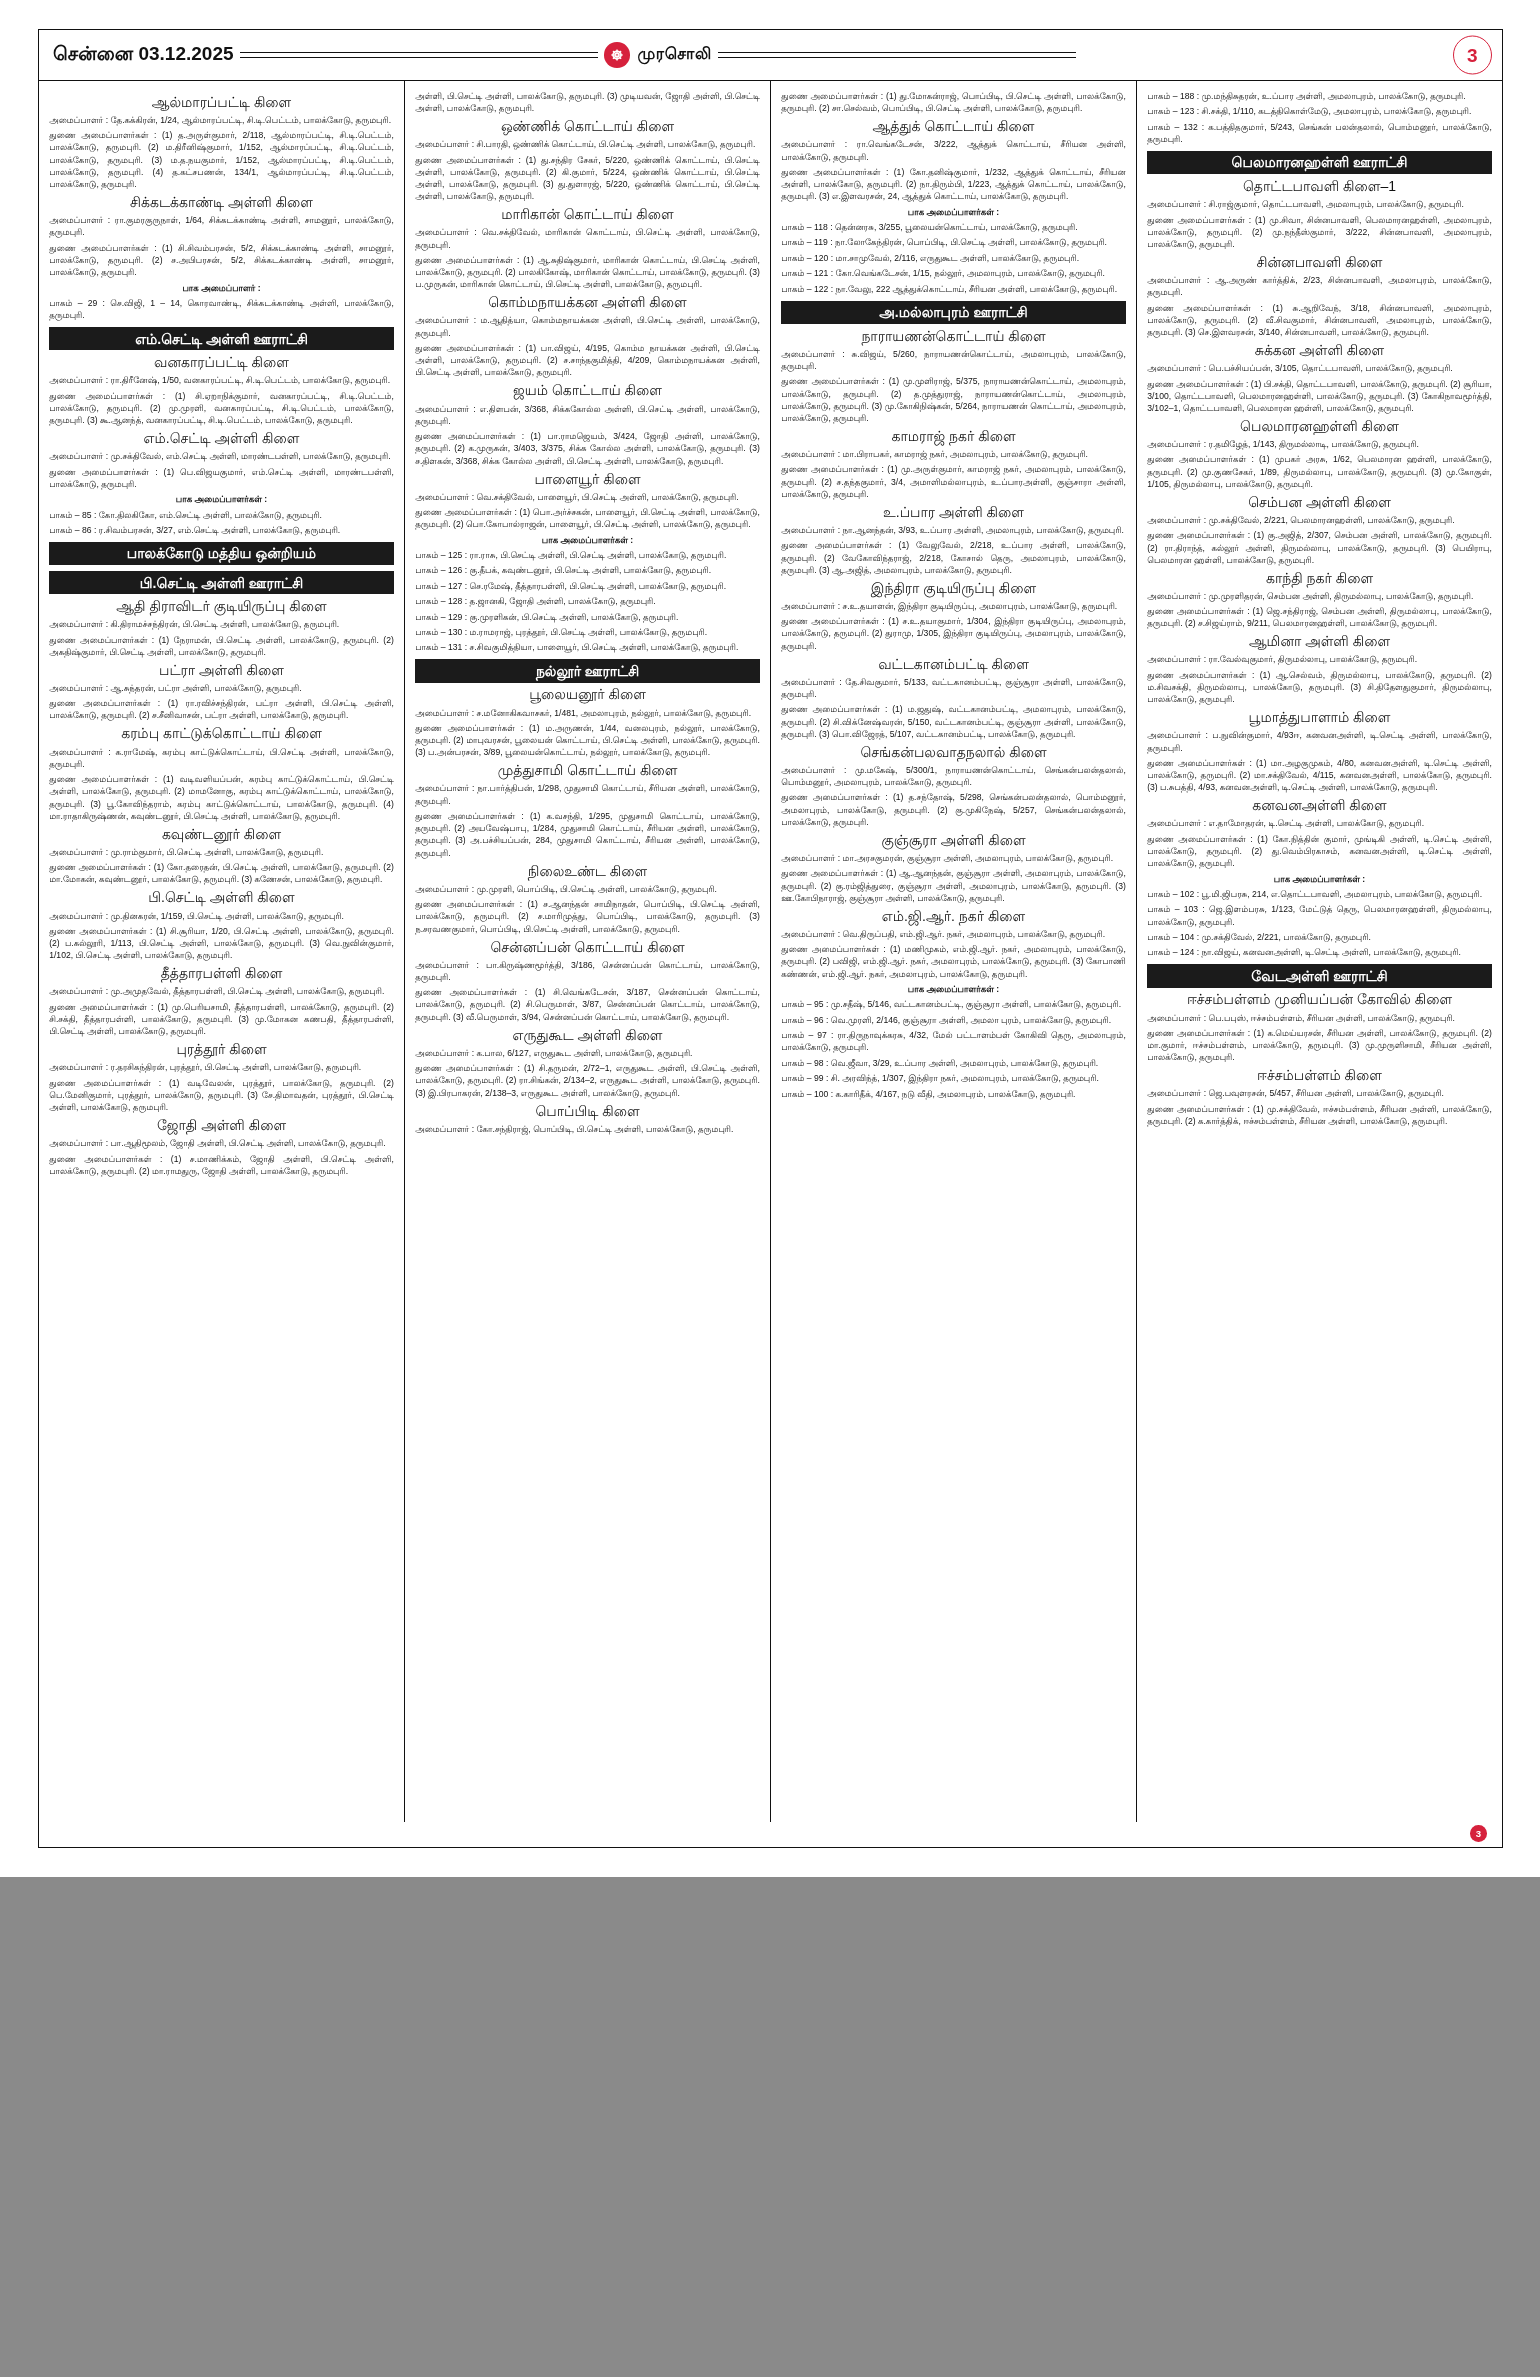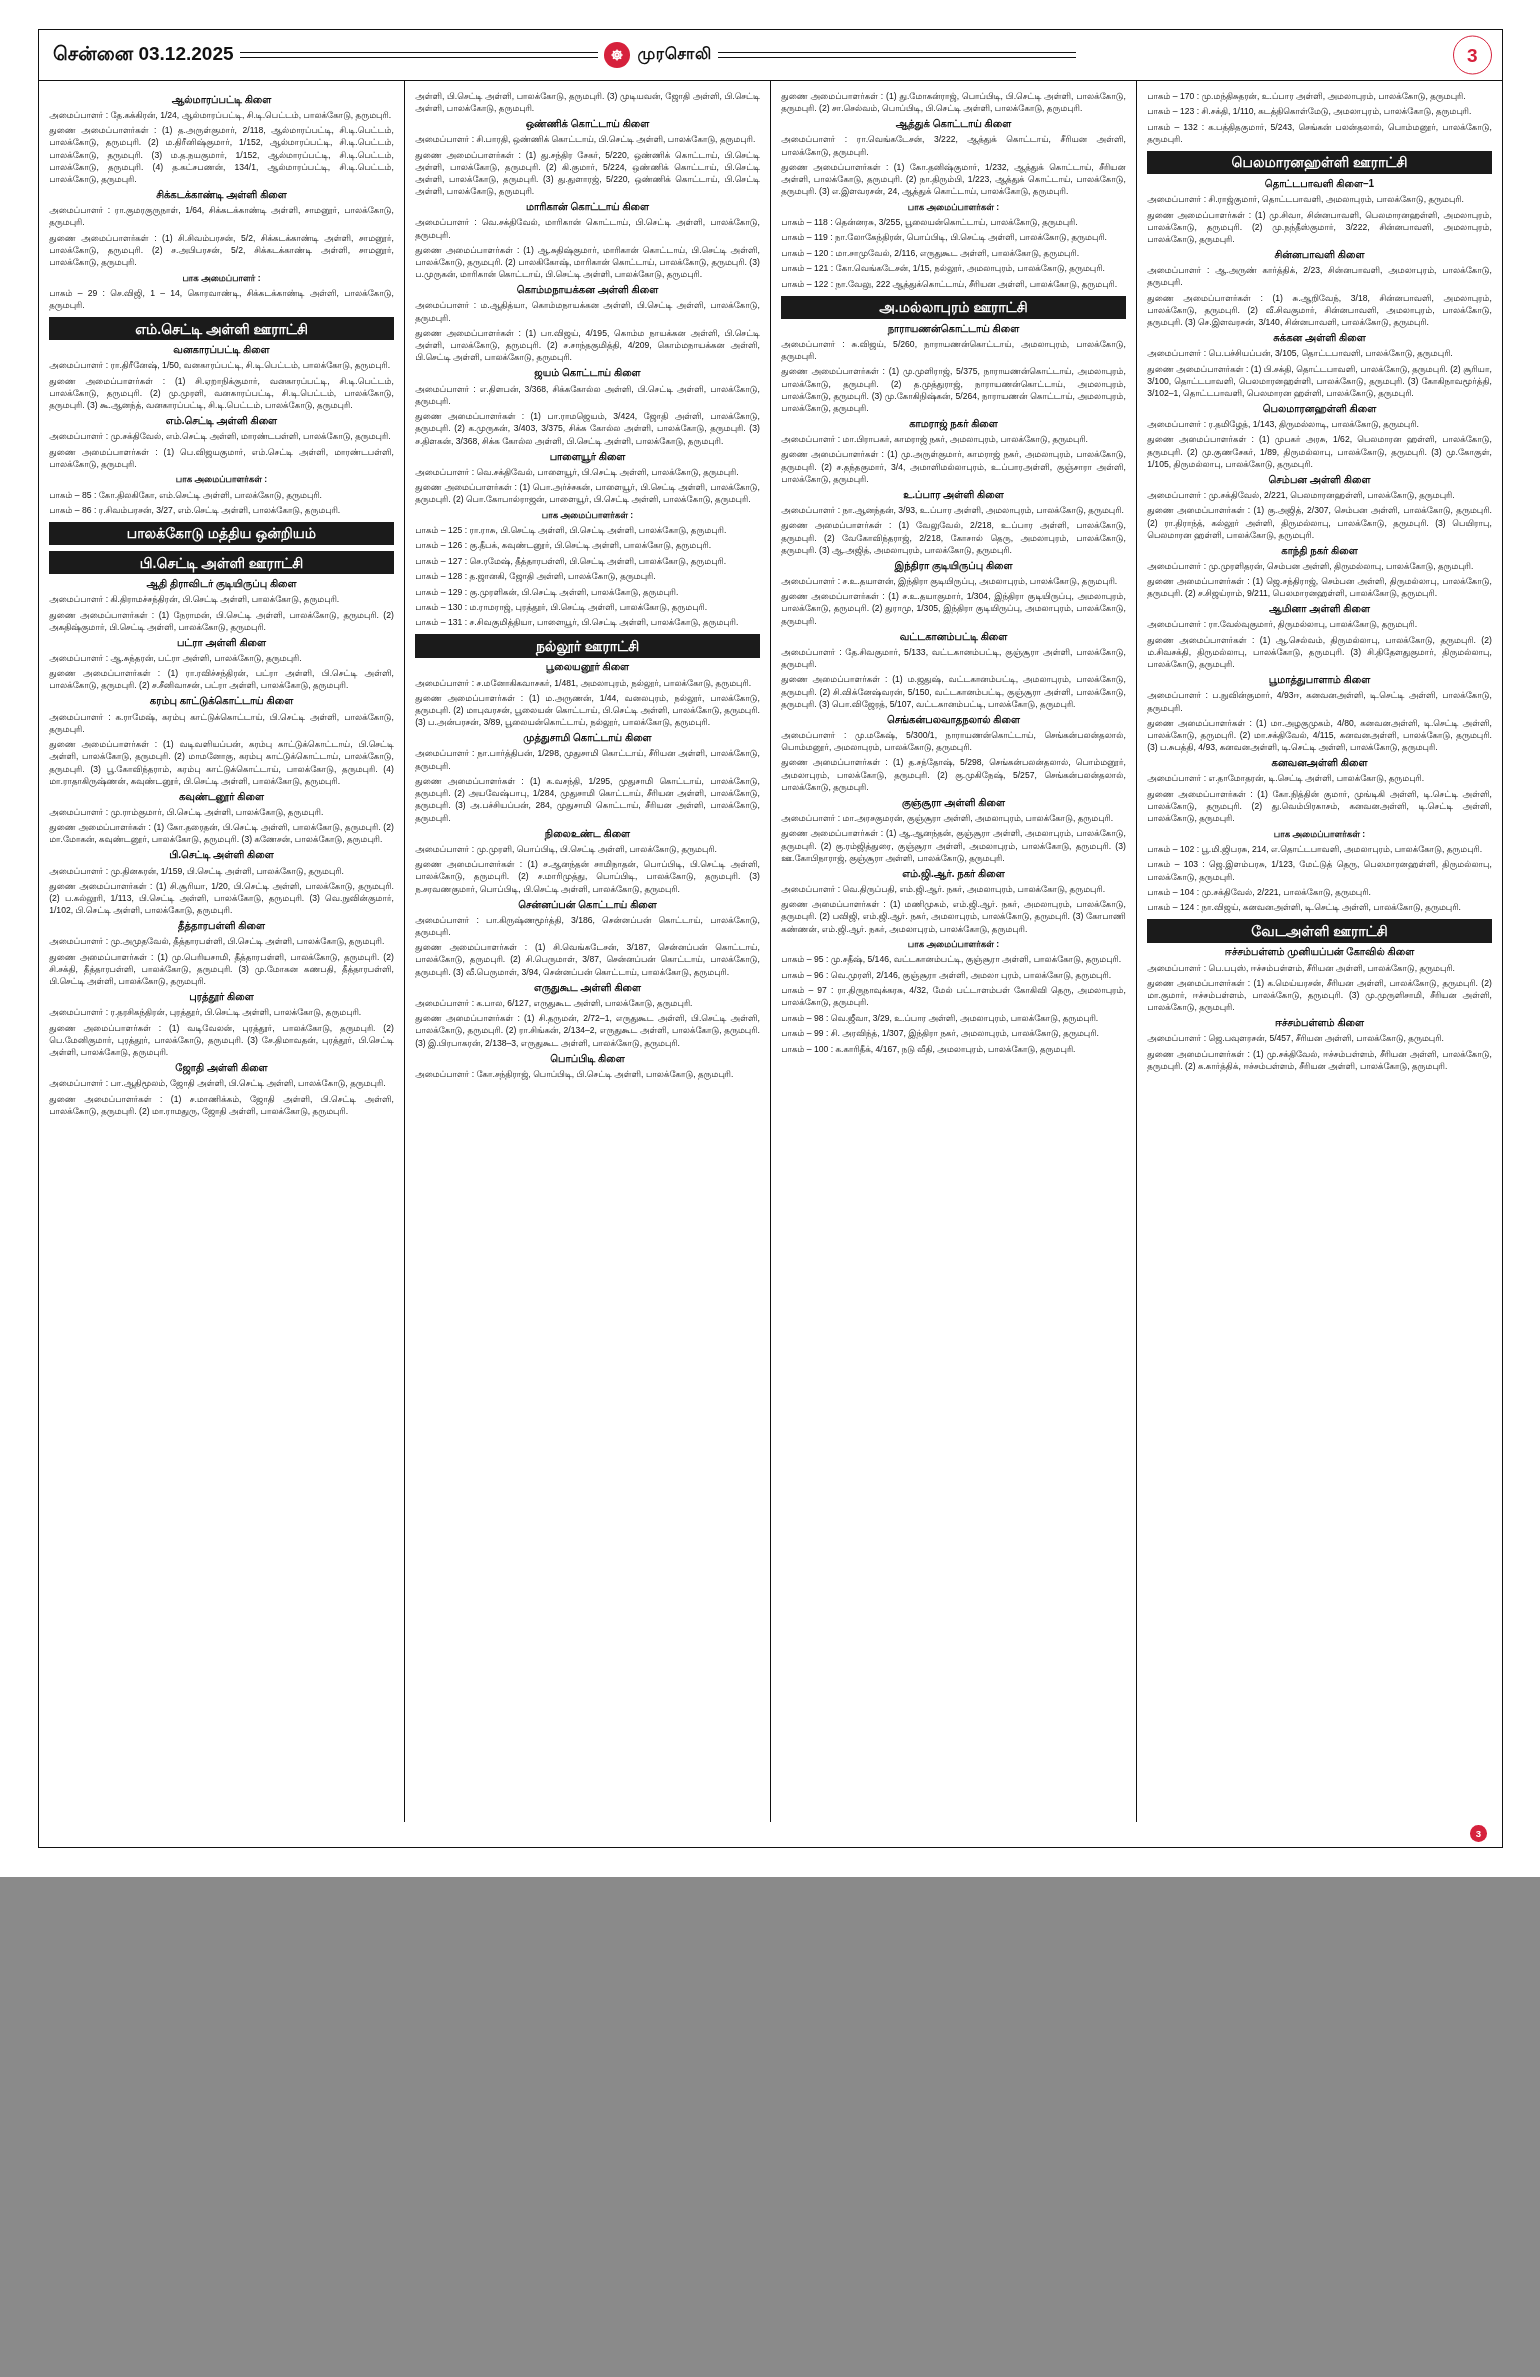--- a/index.html
+++ b/index.html
@@ -43,21 +43,21 @@
   .cols{
     position:absolute;left:0;right:0;top:51px;bottom:25.5px;
     display:flex;
   }
   .col{
     flex:1 1 0;padding:9px 10.2px 0 10.2px;box-sizing:border-box;
     border-right:0.6px solid #111;overflow:hidden;
   }
   .col:last-child{border-right:none;}
   .hd{
-    text-align:center;font-size:10px;font-weight:bold;color:#111;
+    text-align:center;font-size:14px;font-weight:normal;color:#111;
     margin:3.8px 0 2.6px 0;line-height:1.25;
   }
   .hd-band{
     background:#1b1b1b;color:#fff;font-weight:bold;font-size:14px;
     text-align:center;padding:2.6px 2.6px;margin:5.7px 0 3.8px 0;line-height:1.3;
   }
   .p{
     font-size:8.6px;line-height:1.42;color:#111;text-align:justify;
     margin:0 0 3.2px 0;
     word-break:break-word;
@@ -216,21 +216,21 @@
           <div class="p">துணை அமைப்பாளர்கள் : (1) மணிமுகம், எம்.ஜி.ஆர். நகர், அமலாபுரம், பாலக்கோடு, தருமபுரி. (2) பவிஜி, எம்.ஜி.ஆர். நகர், அமலாபுரம், பாலக்கோடு, தருமபுரி. (3) கோபாணி கண்ணன், எம்.ஜி.ஆர். நகர், அமலாபுரம், பாலக்கோடு, தருமபுரி.</div>
           <div class="p center" style="font-weight: bold;">பாக அமைப்பாளர்கள் :</div>
           <div class="p">பாகம் – 95  :  மு.சதீஷ், 5/146, வட்டகானம்பட்டி, குஞ்சூரா அள்ளி, பாலக்கோடு, தருமபுரி.</div>
           <div class="p">பாகம் – 96  :  வெ.முரளி, 2/146, குஞ்சூரா அள்ளி, அமலா புரம், பாலக்கோடு, தருமபுரி.</div>
           <div class="p">பாகம் – 97  :  ரா.திருநாவுக்கரசு, 4/32, மேல் பட்டாளம்பள் கோகிவி தெரு, அமலாபுரம், பாலக்கோடு, தருமபுரி.</div>
           <div class="p">பாகம் – 98  :  வெ.ஜீவா, 3/29, உ.ப்பார அள்ளி, அமலாபுரம், பாலக்கோடு, தருமபுரி.</div>
           <div class="p">பாகம் – 99  :  சி. அரவிந்த்,  1/307,  இந்திரா நகர், அமலாபுரம், பாலக்கோடு, தருமபுரி.</div>
           <div class="p">பாகம் – 100  :  க.காரிதீக், 4/167, நடு வீதி, அமலாபுரம், பாலக்கோடு, தருமபுரி.</div>
         </div>
         <div class="col">
-          <div class="p">பாகம் – 170  :  மு.மந்திசுதரன், உ.ப்பார அள்ளி, அமலாபுரம், பாலக்கோடு, தருமபுரி.</div>
+          <div class="p">பாகம் – 188  :  மு.மந்திசுதரன், உ.ப்பார அள்ளி, அமலாபுரம், பாலக்கோடு, தருமபுரி.</div>
           <div class="p">பாகம் – 123  :  சி.சக்தி,  1/110,  கடத்திகொள்மேடு, அமலாபுரம், பாலக்கோடு, தருமபுரி.</div>
           <div class="p">பாகம் – 132  :  க.பத்திதகுமார், 5/243, செங்கன் பலன்தலால், பொம்மனூர், பாலக்கோடு, தருமபுரி.</div>
           <div class="hd-band">பெலமாரனஹள்ளி ஊராட்சி</div>
           <div class="hd">தொட்டபாவளி கிளை–1</div>
           <div class="p">அமைப்பாளர் : சி.ராஜ்குமார், தொட்டபாவளி, அமலாபுரம், பாலக்கோடு, தருமபுரி.</div>
           <div class="p">துணை அமைப்பாளர்கள் : (1) மு.சிவா, சின்னபாவளி, பெலமாரனஹள்ளி, அமலாபுரம், பாலக்கோடு, தருமபுரி. (2) மு.நந்தீஸ்குமார், 3/222, சின்னபாவளி, அமலாபுரம், பாலக்கோடு, தருமபுரி.</div>
           <div class="hd">சின்னபாவளி கிளை</div>
           <div class="p">அமைப்பாளர் : ஆ.அருண் கார்த்திக், 2/23, சின்னபாவளி, அமலாபுரம், பாலக்கோடு, தருமபுரி.</div>
           <div class="p">துணை அமைப்பாளர்கள் : (1) சு.ஆறிவேந், 3/18, சின்னபாவளி, அமலாபுரம், பாலக்கோடு, தருமபுரி. (2) வீ.சிவகுமார், சின்னபாவளி, அமலாபுரம், பாலக்கோடு, தருமபுரி. (3) செ.இளவரசன், 3/140, சின்னபாவளி, பாலக்கோடு, தருமபுரி.</div>
           <div class="hd">சுக்கன அள்ளி கிளை</div>

